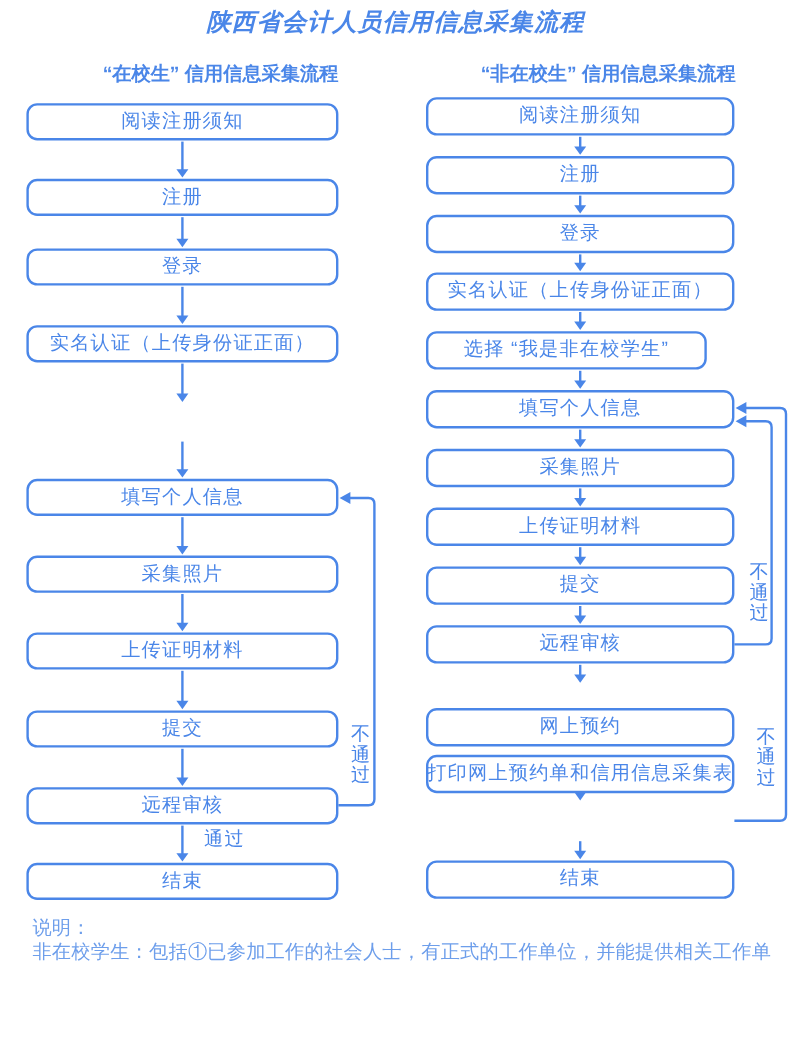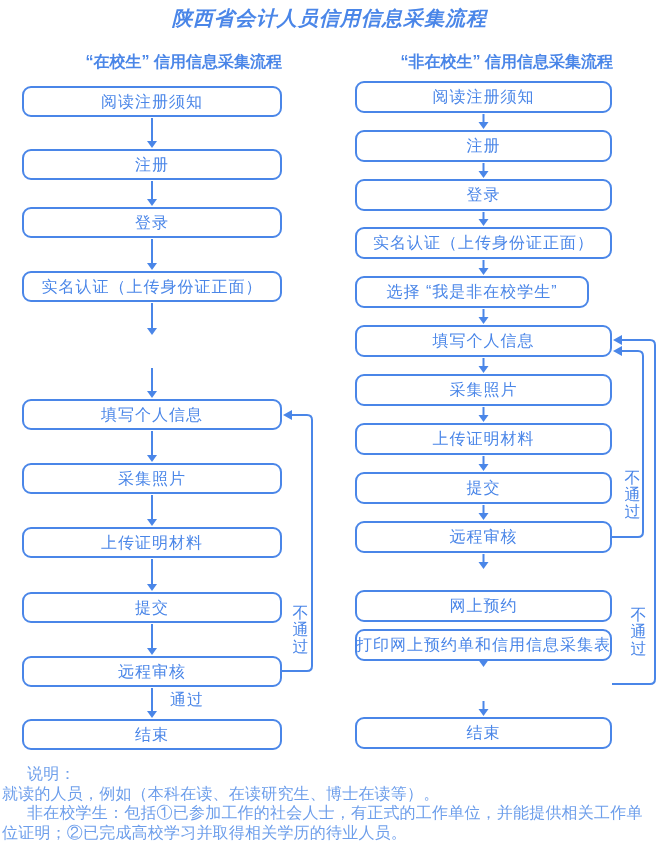--- a/index.html
+++ b/index.html
@@ -104,23 +104,21 @@
       <polygon points="622,335 622,345 613,340" fill="#4a86e8"></polygon>
     </svg>
 
   <div class="hlabel" style="left:169px; top:691px;">通过</div>
   <div class="vlabel" style="left:292px; top:604px;">不通过</div>
   <div class="vlabel" style="left:624px; top:469px;">不通过</div>
   <div class="vlabel" style="left:630px; top:606px;">不通过</div>
 
   <div class="note" id="note">
       <div class="note-line indent">说明：</div>
-      <div class="note-line">就读的人员，例如（本科在读、在读研究生、博士在读等）。</div>
       <div class="note-line indent">非在校学生：包括①已参加工作的社会人士，有正式的工作单位，并能提供相关工作单</div>
-      <div class="note-line">位证明；②已完成高校学习并取得相关学历的待业人员。</div>
     </div>
 <div class="box" style="left: 22px; top: 86px; width: 260px; height: 31px;">阅读注册须知</div>
     <div class="box" style="left: 22px; top: 149px; width: 260px; height: 31px;">注册</div>
     <div class="box" style="left: 22px; top: 207px; width: 260px; height: 31px;">登录</div>
     <div class="box" style="left: 22px; top: 271px; width: 260px; height: 31px;">实名认证（上传身份证正面）</div>
     <div class="box" style="left: 22px; top: 399px; width: 260px; height: 31px;">填写个人信息</div>
     <div class="box" style="left: 22px; top: 463px; width: 260px; height: 31px;">采集照片</div>
     <div class="box" style="left: 22px; top: 527px; width: 260px; height: 31px;">上传证明材料</div>
     <div class="box" style="left: 22px; top: 592px; width: 260px; height: 31px;">提交</div>
     <div class="box" style="left: 22px; top: 656px; width: 260px; height: 31px;">远程审核</div>

